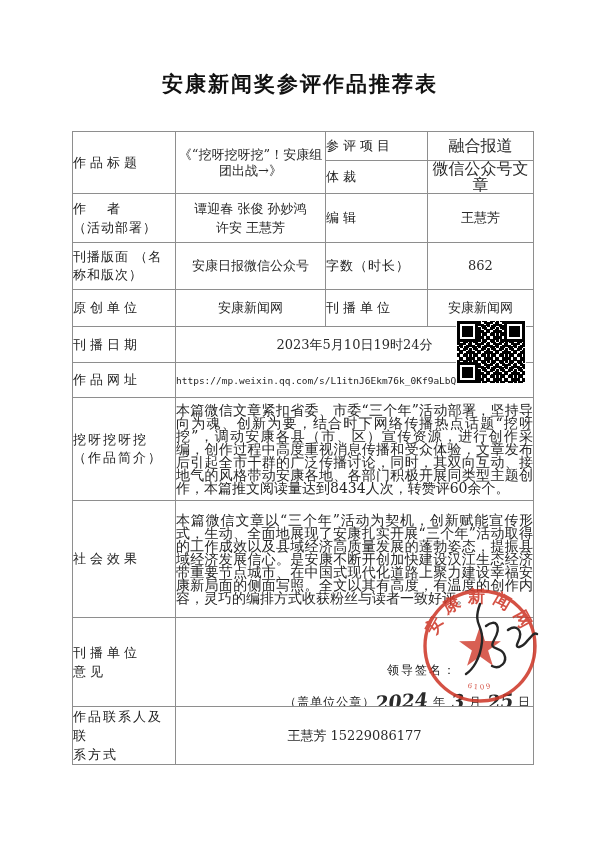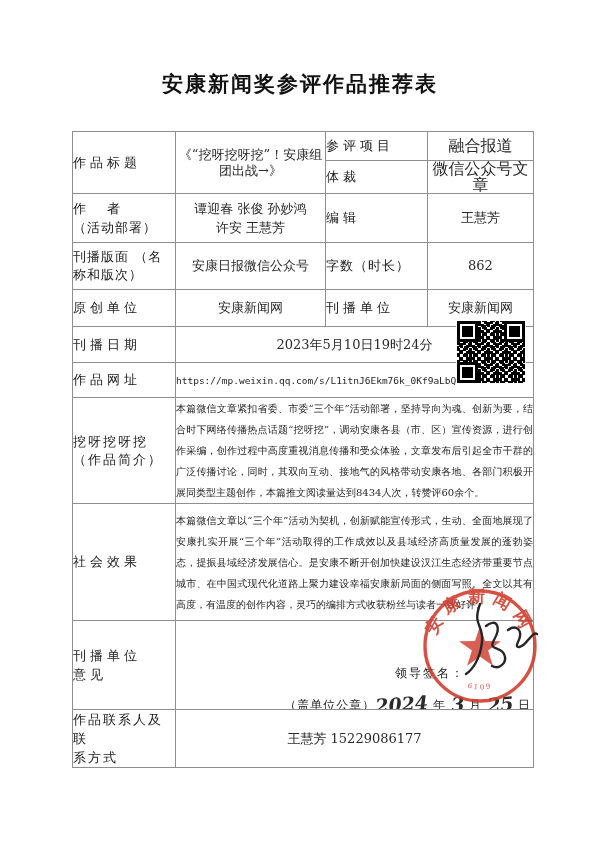--- a/index.html
+++ b/index.html
@@ -20,36 +20,36 @@
     border:1px solid #8e8e8e;padding:0;vertical-align:middle;overflow:hidden;
   }
   .lbl{
     text-align:left;font-size:13px;letter-spacing:4px;color:#222;line-height:18px;
     padding:0 3px;
   }
   .lbl .tight{letter-spacing:1px;}
   .val{text-align:center;font-size:13px;color:#2a2a2a;line-height:16px;padding:0 4px;}
   .val-sm{font-size:16px;}
   .txt{
-    text-align:justify;font-size:10px;line-height:21px;color:#262626;
+    text-align:justify;font-size:14px;line-height:13px;color:#262626;
     padding:4px 8px 4px 7px;vertical-align:top;
   }
   .url{
     text-align:left;font-family:"DejaVu Sans Mono","Liberation Mono",monospace;
     font-size:9.5px;padding-left:7px;word-break:break-all;color:#262626;margin-left:36px;
   }
   .two-line div{line-height:19px;}
   
   .h28 td{height:28px;} .h48 td{height:48px;} .h46 td{height:46px;}
   .h36 td{height:36px;} .h35 td{height:35px;margin-top:15px;} .h34 td{height:34px;}
   .h102 td{height:102px;} .h116 td{height:116px;} .h88 td{height:88px;}
   
   .opinion{position:relative;vertical-align:top;}
   .sign-line{
-    position:absolute;right:68px;top:44px;font-size:12px;letter-spacing:2px;color:#222;
+    position:absolute;right:76px;top:44px;font-size:12px;letter-spacing:2px;color:#222;
   }
   .stamp-line{
     position:absolute;right:2px;top:70px;font-size:12px;letter-spacing:1px;color:#222;
     white-space:nowrap;
   }
   .hand{
     display:inline-block;font-size:19px;font-weight:bold;font-style:italic;
     color:#2b2b2b;transform:rotate(-4deg) translateY(2px);letter-spacing:0;
     font-family:"DejaVu Serif",serif;
   }

